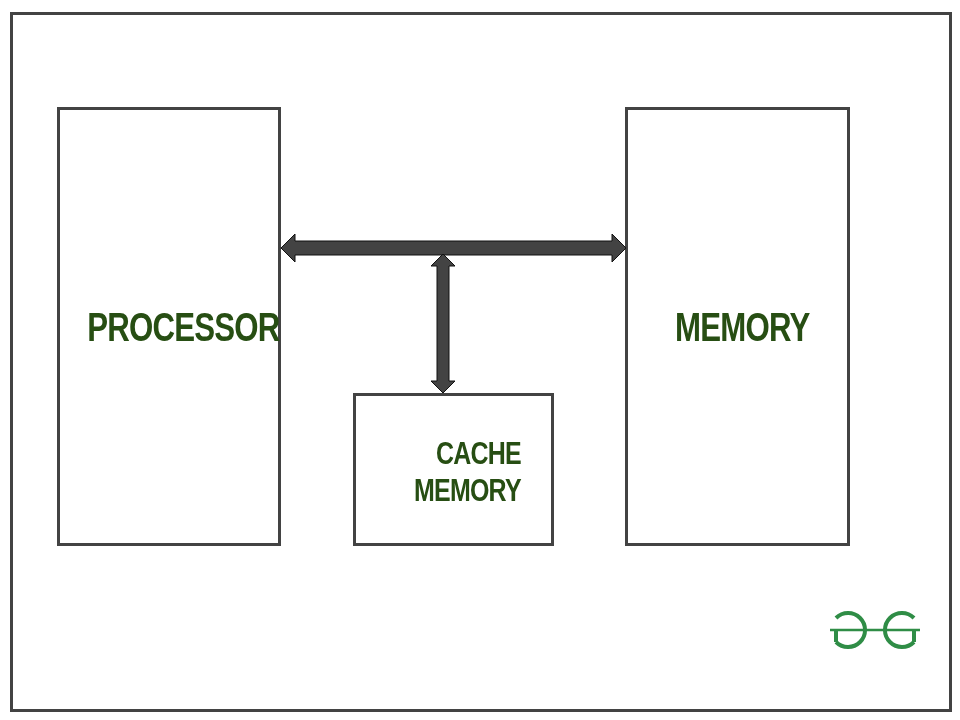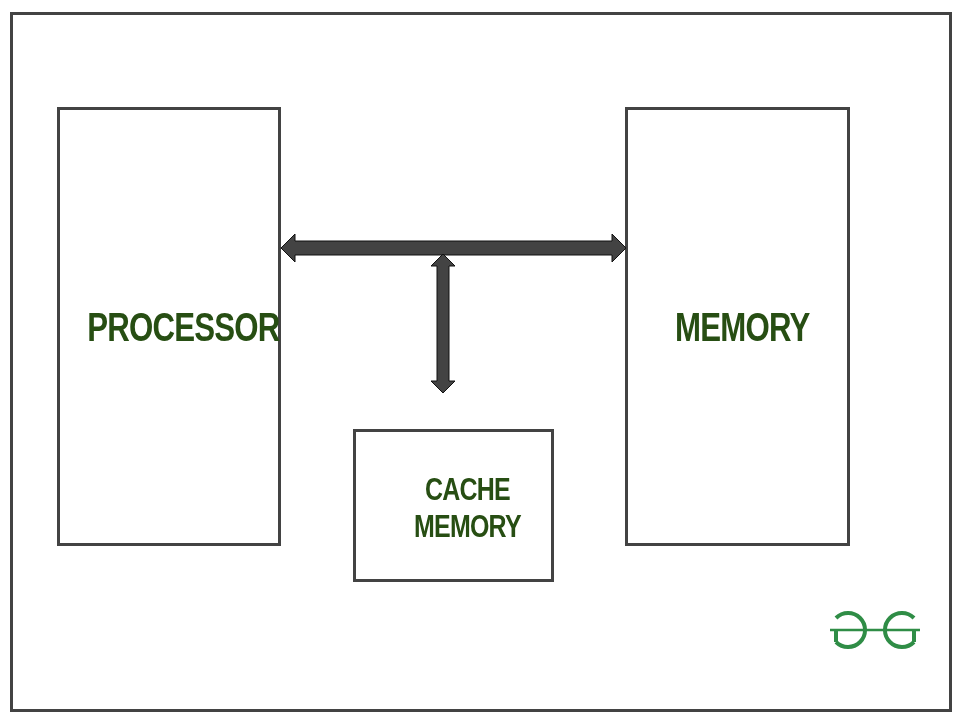--- a/index.html
+++ b/index.html
@@ -3,31 +3,31 @@
   <meta charset="utf-8">
   <style>
     html, body { margin: 0; padding: 0; background: #ffffff; }
     body { width: 960px; height: 720px; position: relative; overflow: hidden; }
     .frame {
       position: absolute; left: 10px; top: 12px; width: 936px; height: 694px;
       border: 3px solid #434343; box-sizing: content-box; background: #fff;
     }
     .box {
       position: absolute; border: 3px solid #434343; background: #fff;
-      display: flex; align-items: center; justify-content: center; text-align: center;
+      display: flex; align-items: center; justify-content: center; text-align: right;
       box-sizing: border-box;
       padding-left: 28px;
     }
     .label {
       color: #274e13; font-family: "Liberation Sans", sans-serif; font-weight: bold;
       letter-spacing: -1px; transform: scaleX(0.78); display: inline-block; line-height: 1.15;
     }
     #processor { left: 57px; top: 107px; width: 224px; height: 439px; }
     #memory { left: 625px; top: 107px; width: 225px; height: 439px; }
-    #cache { left: 353px; top: 393px; width: 201px; height: 153px; margin-top: 36px; }
+    #cache { left: 353px; top: 393px; width: 201px; height: 153px; }
     #processor .label { font-size: 40px; }
     #memory .label { font-size: 40px; margin-left: -18px; }
     #cache .label { font-size: 32px; white-space: pre-line; margin-top: 4px; }
     svg.arrows { position: absolute; left: 0; top: 0; }
     .logo { position: absolute; left: 828px; top: 604px; width: 94px; height: 50px; }
   </style>
 </head>
 <body>
 
 <div class="frame"></div>

